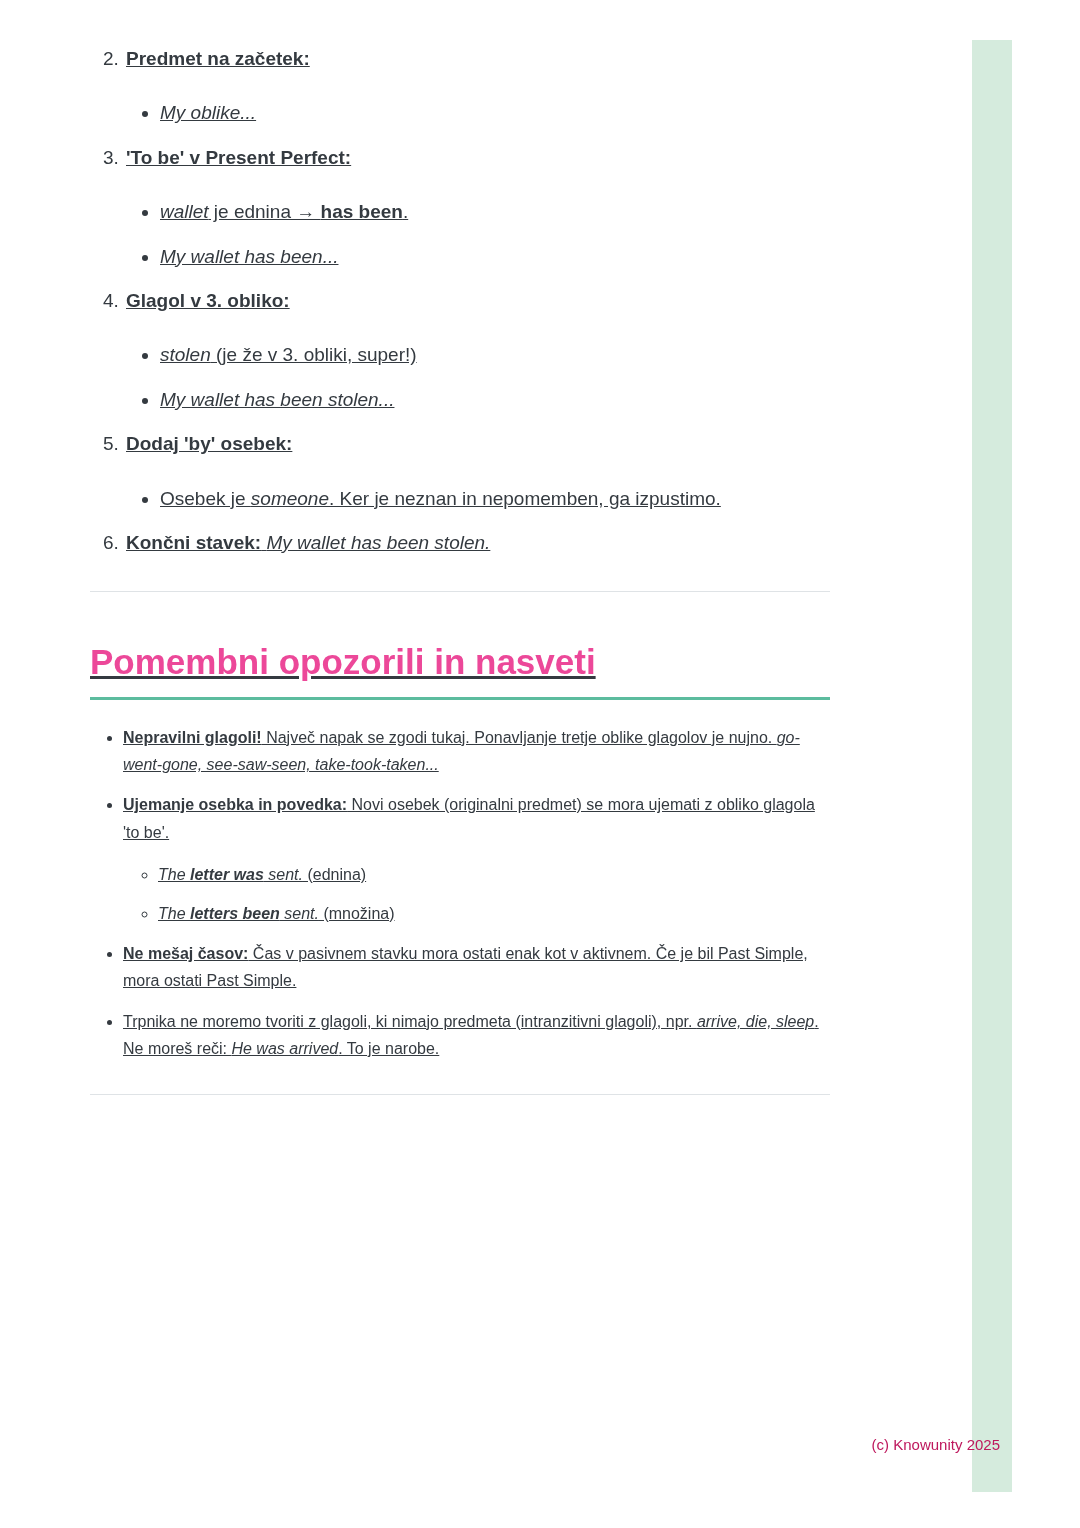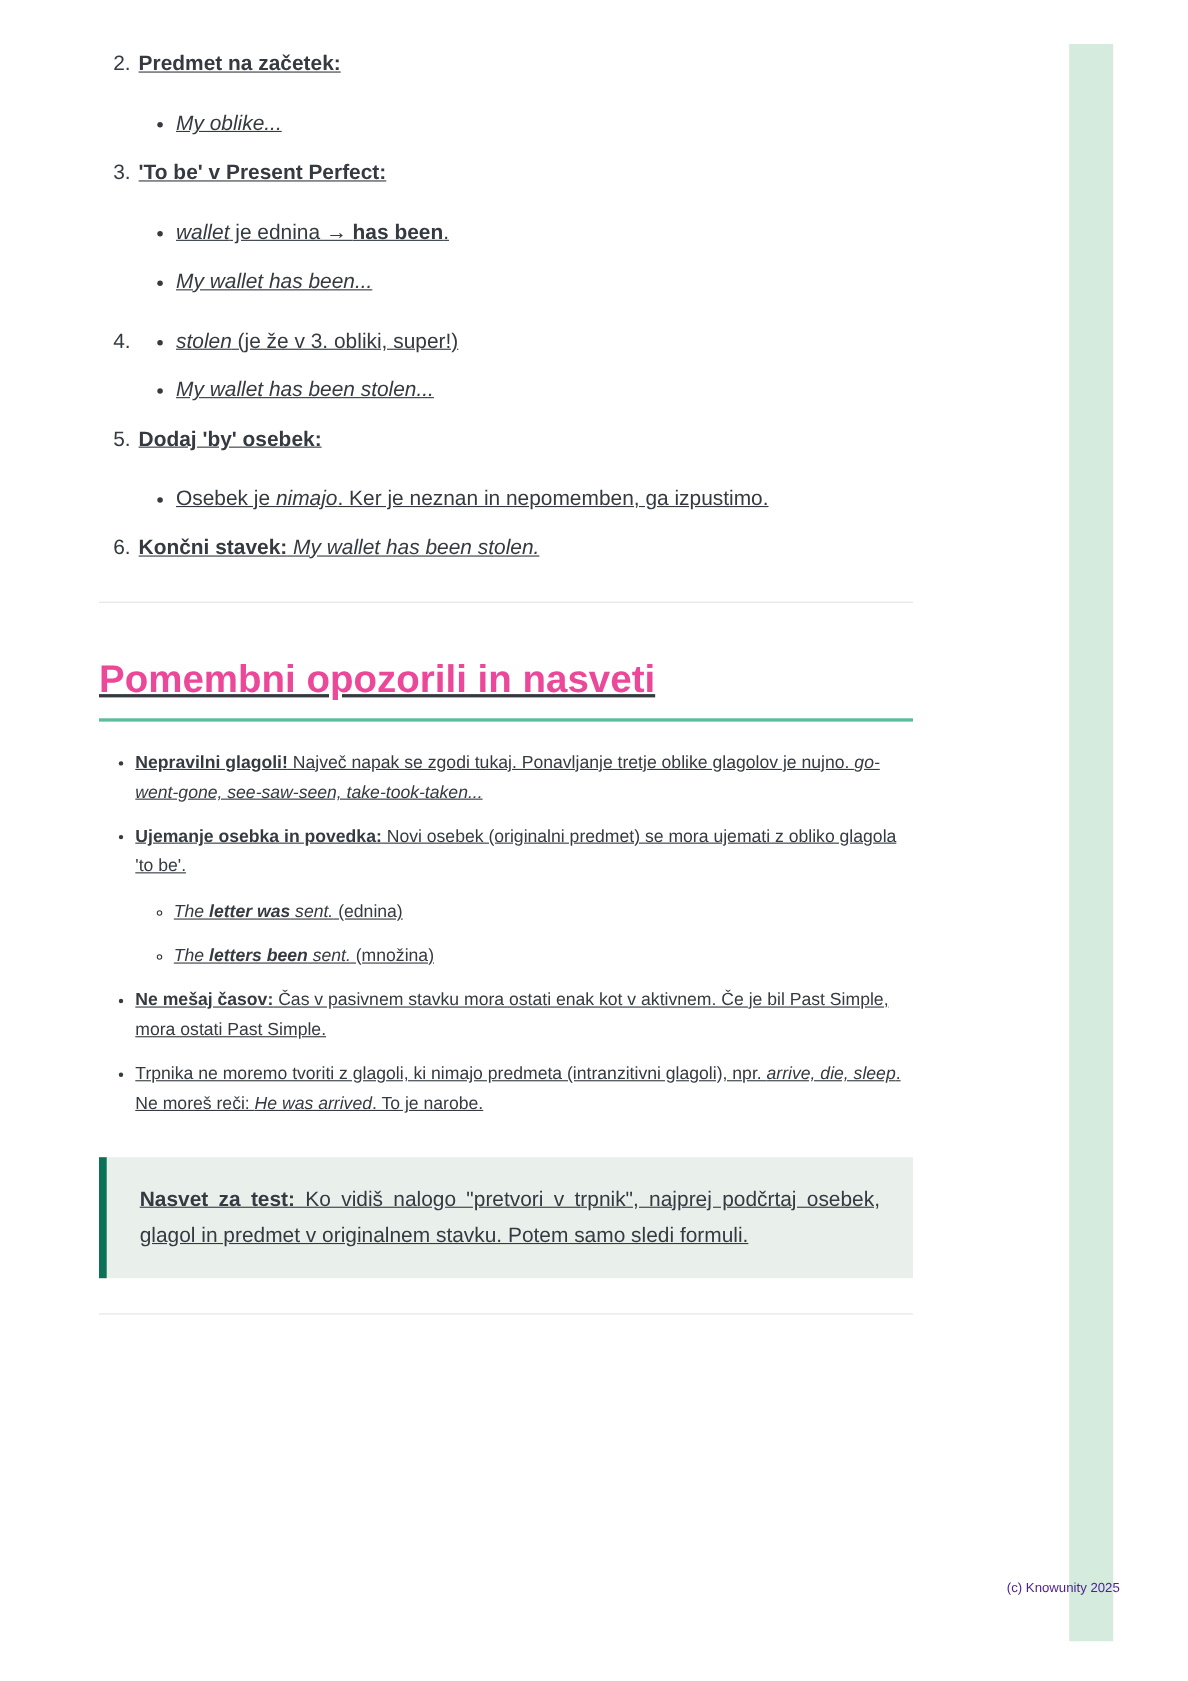--- a/index.html
+++ b/index.html
@@ -90,23 +90,23 @@
     text-align: justify;
   }
   
   .run.n { font-weight: 400; font-style: normal; }
   .run.b { font-weight: 700; }
   .run.i { font-style: italic; }
   .run.bi { font-weight: 700; font-style: italic; }
   
   .footer {
     position: absolute;
-    top: 1436px; right: 62px;
-    font-size: 12px;
-    color: #4c1d95;
+    top: 1436px; right: 80px;
+    font-size: 15px;
+    color: #be185d;
     z-index: 2;
   }
 </style>
 </head>
 <body>
 
 <div class="page">
 
   <div class="stripe"></div>
 
@@ -120,29 +120,30 @@
         </ul>
       </li>
       <li>
         <div class="step-label"><span class="run b">'To be' v Present Perfect:</span></div>
         <ul class="step-bullets">
           <li><span class="runs"><span class="run i">wallet</span><span class="run n"> je ednina → </span><span class="run b">has been</span><span class="run n">.</span></span></li>
           <li><span class="runs"><span class="run i">My wallet has been...</span></span></li>
         </ul>
       </li>
       <li>
+        <div class="step-label"><span class="run b">Glagol v 3. obliko:</span></div>
         <ul class="step-bullets">
           <li><span class="runs"><span class="run i">stolen</span><span class="run n"> (je že v 3. obliki, super!)</span></span></li>
           <li><span class="runs"><span class="run i">My wallet has been stolen...</span></span></li>
         </ul>
       </li>
       <li>
         <div class="step-label"><span class="run b">Dodaj 'by' osebek:</span></div>
         <ul class="step-bullets">
-          <li><span class="runs"><span class="run n">Osebek je </span><span class="run i">nimajo</span><span class="run n">. Ker je neznan in nepomemben, ga izpustimo.</span></span></li>
+          <li><span class="runs"><span class="run n">Osebek je </span><span class="run i">someone</span><span class="run n">. Ker je neznan in nepomemben, ga izpustimo.</span></span></li>
         </ul>
       </li>
       <li>
         <div class="step-label"><span class="run b">Končni stavek:</span><span class="run n"> </span><span class="run i">My wallet has been stolen.</span></div>
       </li>
     </ol>
 
     <hr class="divider">
 
     <h1 class="section-heading">Pomembni opozorili in nasveti</h1>
@@ -160,23 +161,20 @@
         </ul>
       </li>
       <li>
         <span class="runs"><span class="run b">Ne mešaj časov:</span><span class="run n"> Čas v pasivnem stavku mora ostati enak kot v aktivnem. Če je bil Past Simple, mora ostati Past Simple.</span></span>
       </li>
       <li>
         <span class="runs"><span class="run n">Trpnika ne moremo tvoriti z glagoli, ki nimajo predmeta (intranzitivni glagoli), npr. </span><span class="run i">arrive, die, sleep</span><span class="run n">. Ne moreš reči: </span><span class="run i">He was arrived</span><span class="run n">. To je narobe.</span></span>
       </li>
     </ul>
 
-    <aside class="callout">
-      <p><span class="run b">Nasvet za test:</span><span class="run n"> Ko vidiš nalogo "pretvori v trpnik", najprej podčrtaj osebek, glagol in predmet v originalnem stavku. Potem samo sledi formuli.</span></p>
-    </aside>
 
     <hr class="divider second">
 
   </div>
 
   <div class="footer">(c) Knowunity 2025</div>
 
 </div>
 
 </body></html>

